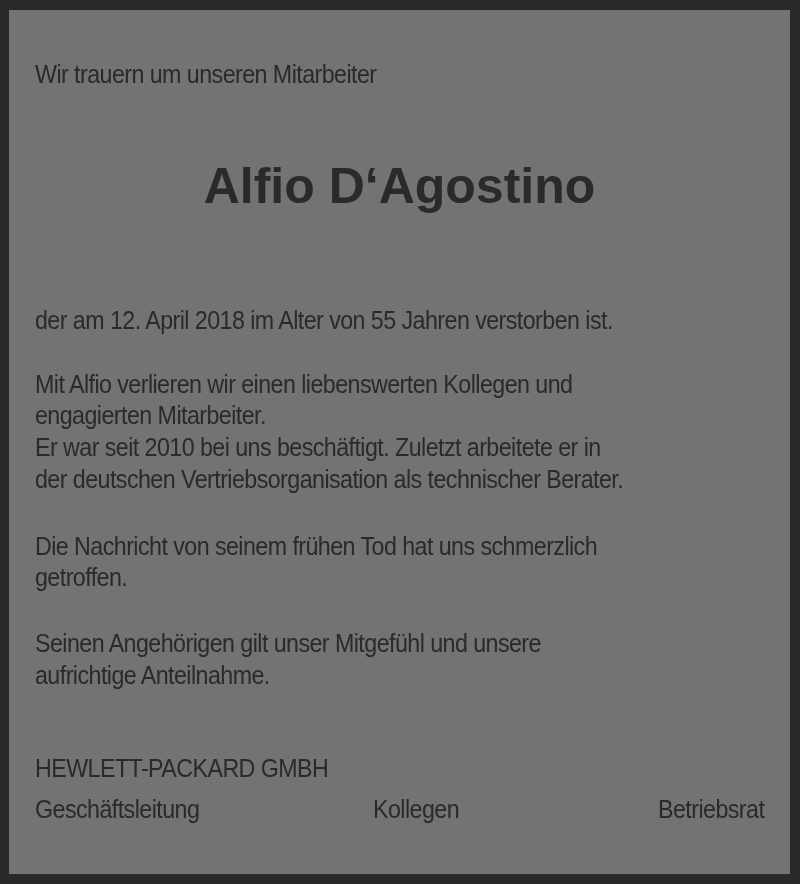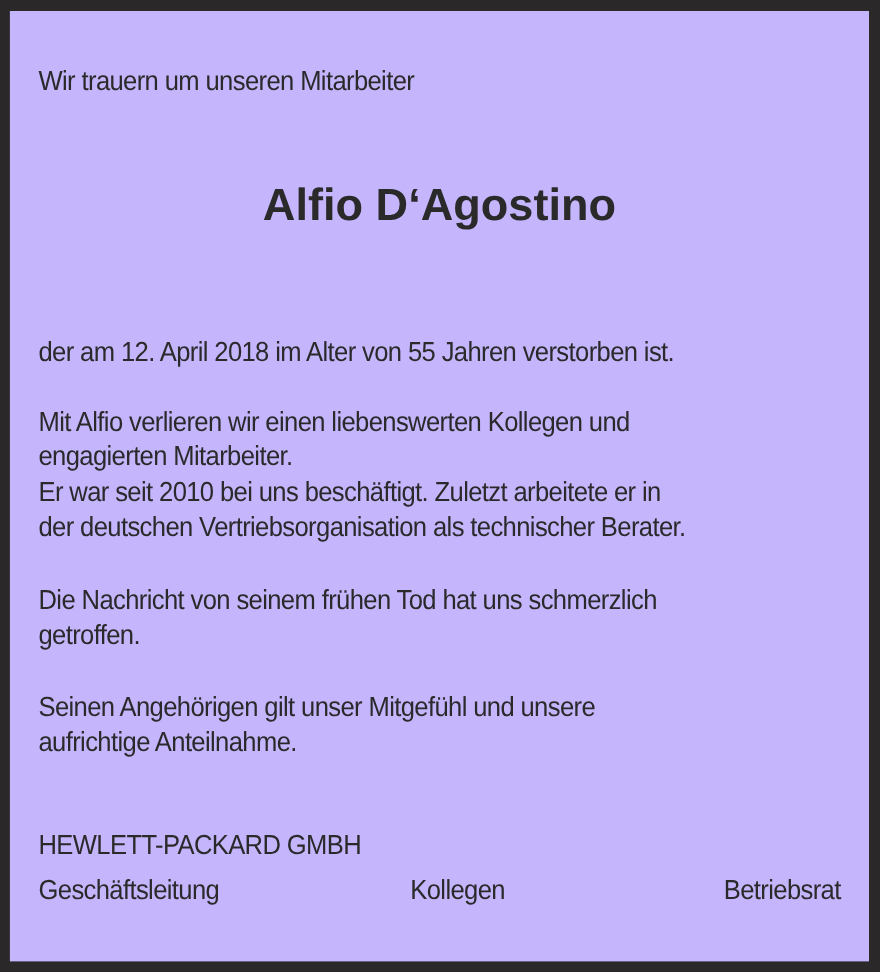--- a/index.html
+++ b/index.html
@@ -6,41 +6,41 @@
     body {
       width: 800px; height: 884px;
       background: #2a2829;
       position: relative;
       overflow: hidden;
     }
     .card {
       position: absolute;
       left: 9px; top: 10px;
       width: 781px; height: 864px;
-      background: #c4b5fd;
+      background: #737373;
       color: #2b2a2a;
       font-family: "Liberation Sans", sans-serif;
     }
     .line {
       position: absolute;
       left: 26px;
       font-size: 25px;
       line-height: 32px;
       white-space: nowrap;
       letter-spacing: -0.6px;
       transform: scaleX(0.93);
       transform-origin: left center;
       font-weight: normal;
     }
     .title {
       position: absolute;
       left: 0; width: 781px;
       top: 148px;
       text-align: center;
-      font-size: 41px;
+      font-size: 50px;
       line-height: 56px;
       font-weight: bold;
       letter-spacing: 0px;
       color: #2b2a2a;
     }
     .sig {
       position: absolute;
       top: 783px;
       font-size: 25px;
       line-height: 32px;

